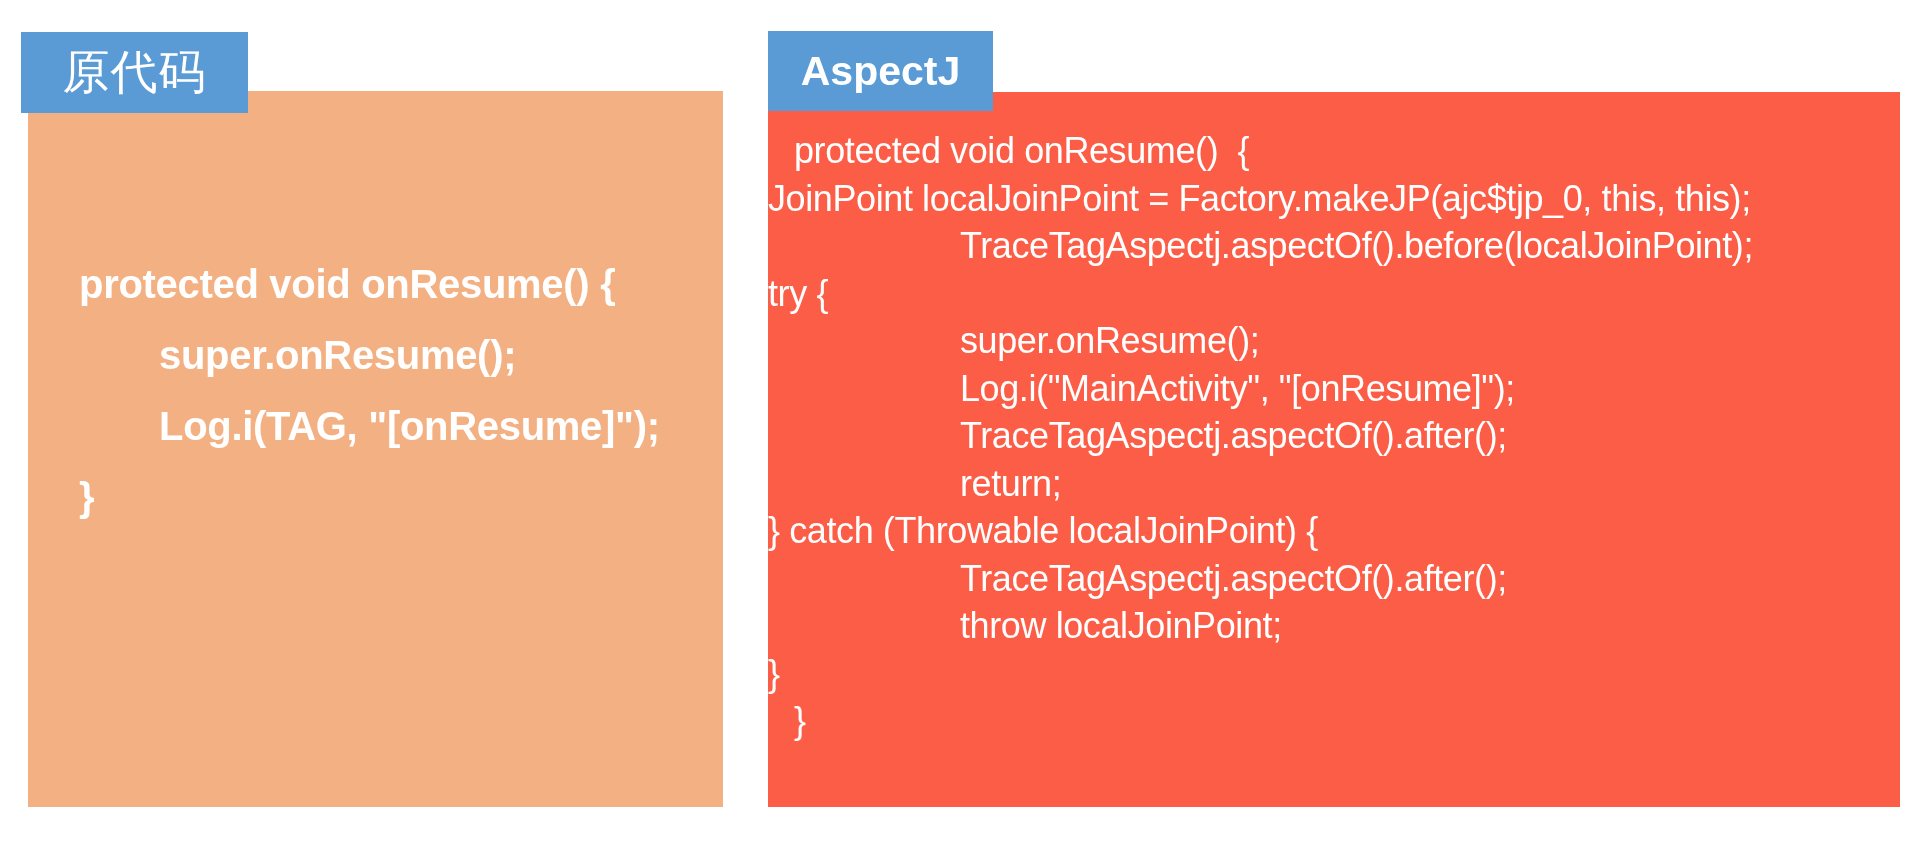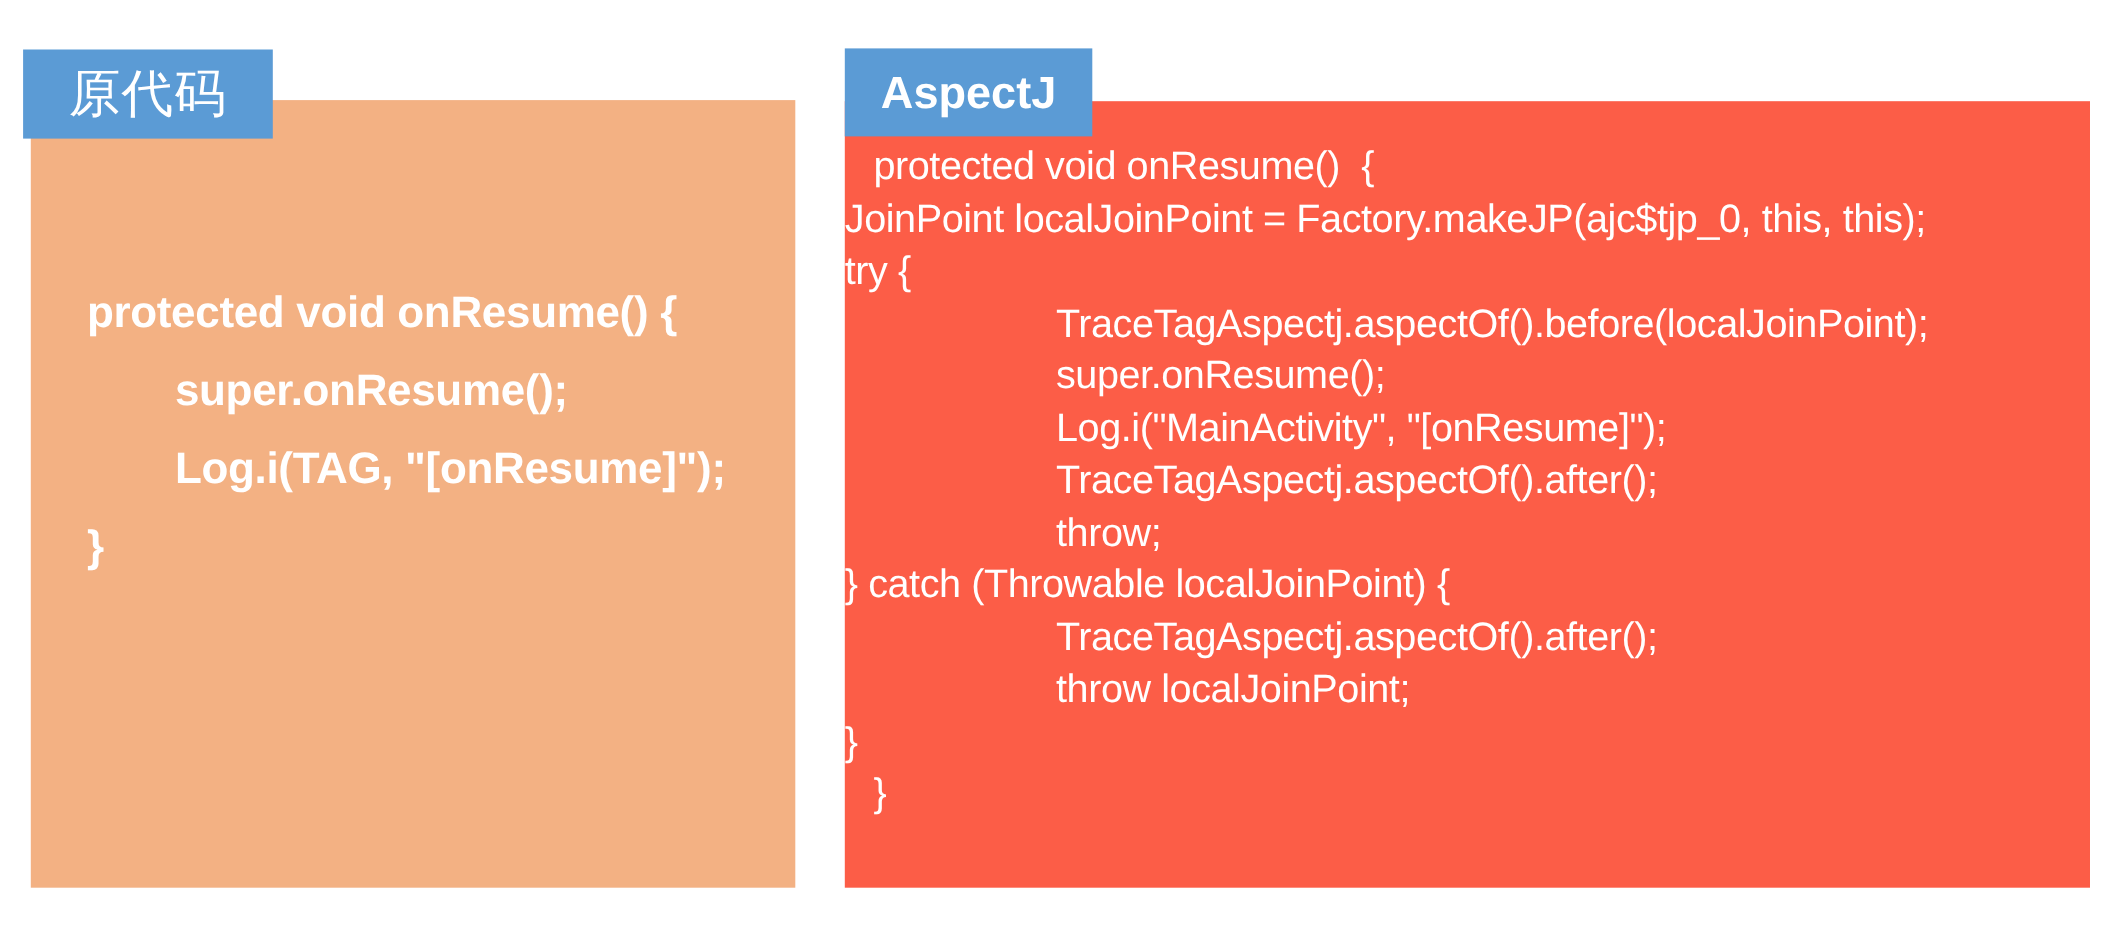--- a/index.html
+++ b/index.html
@@ -17,21 +17,20 @@
   }
   
   .tab {
     position: absolute;
     background: #5B9BD5;
     color: #ffffff;
     display: flex;
     align-items: center;
     justify-content: center;
     z-index: 2;
-    margin-top: 13px;
   }
   .tab-left {
     left: 21px;
     top: 32px;
     width: 227px;
     height: 81px;
     font-family: "Liberation Serif", serif;
     font-size: 47px;
     font-weight: 400;
     letter-spacing: 1px;
@@ -108,26 +107,26 @@
     </div>
   </div>
 
   <div class="tab tab-right">
     <span>AspectJ</span>
   </div>
   <div class="panel panel-red">
     <div class="code code-right">
       <div class="line r0">protected void onResume()  {</div>
       <div class="line r1">JoinPoint localJoinPoint = Factory.makeJP(ajc$tjp_0, this, this);</div>
+      <div class="line r2">TraceTagAspectj.aspectOf().before(localJoinPoint);</div>
       <div class="line r1">try {</div>
-      <div class="line r2">TraceTagAspectj.aspectOf().before(localJoinPoint);</div>
       <div class="line r2">super.onResume();</div>
       <div class="line r2">Log.i("MainActivity", "[onResume]");</div>
       <div class="line r2">TraceTagAspectj.aspectOf().after();</div>
-      <div class="line r2">throw;</div>
+      <div class="line r2">return;</div>
       <div class="line r1">} catch (Throwable localJoinPoint) {</div>
       <div class="line r2">TraceTagAspectj.aspectOf().after();</div>
       <div class="line r2">throw localJoinPoint;</div>
       <div class="line r1">}</div>
       <div class="line r0">}</div>
     </div>
   </div>
 
 </div>
 

